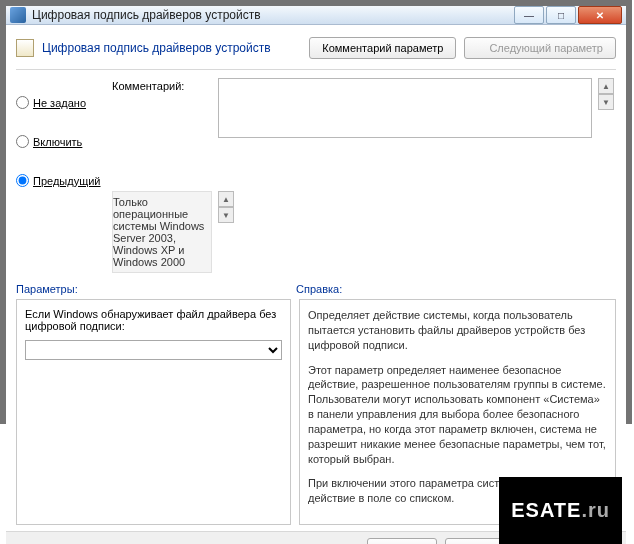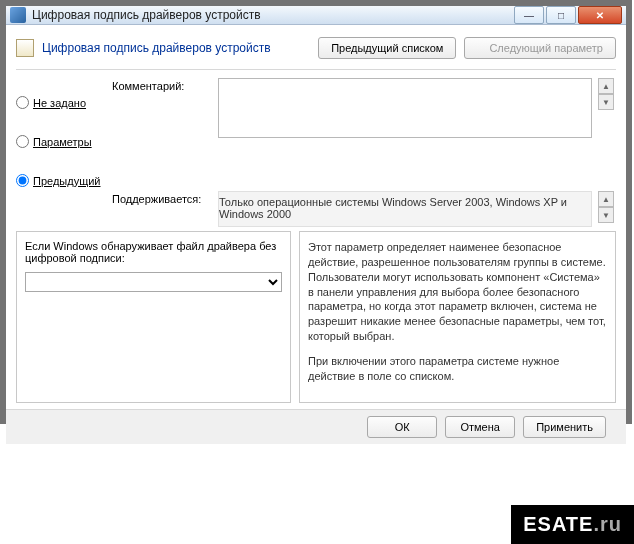--- a/index.html
+++ b/index.html
@@ -150,24 +150,24 @@
 .footer {
   border-top:1px solid #d8d8d8;
   padding:6px 20px;
   display:flex;
   justify-content:flex-end;
   gap:8px;
   background:#f0f0f0;
 }
 .watermark {
   position:absolute;
-  right:0;bottom:0;
+  right:12px;bottom:0;
   background:#000;color:#fff;
   font-weight:bold;font-size:20px;
-  padding:8px 12px;
+  padding:22px 12px;
   letter-spacing:1px;
 }
 .watermark .ru { color:#aaa; }
 </style>
 </head>
 <body>
 
 <div class="window">
   <div class="titlebar">
     <div class="titlebar-icon"></div>
@@ -178,66 +178,70 @@
       <div class="win-btn close">✕</div>
     </div>
   </div>
 
   <div class="content">
 
     <div class="header-row">
       <div class="header-icon"></div>
       <div class="header-title">Цифровая подпись драйверов устройств</div>
       <div class="nav-btns">
-        <button class="btn">Предыдущий списком</button>
+        <button class="btn">Комментарий параметр</button>
         <button class="btn disabled">Следующий параметр</button>
       </div>
     </div>
 
     <div class="top-grid">
       <div class="radio-col">
         <div class="radio-item">
           <input type="radio" name="st" style="">
           <label>Не задано</label>
         </div>
         <div class="radio-item">
           <input type="radio" name="st" style="">
-          <label>Параметры</label>
+          <label>Включить</label>
         </div>
         <div class="radio-item">
           <input type="radio" name="st" checked="" style="">
           <label>Предыдущий</label>
         </div>
       </div>
 
       <div class="label-col">Комментарий:</div>
       <textarea class="comment-box" style=""></textarea>
       <div class="scroll-stub">
         <div class="scroll-btn">▲</div>
         <div class="scroll-btn">▼</div>
       </div>
 
       <div></div>
-      <div class="label-col">Поддерживается:</div>
       <div class="support-box">Только операционные системы Windows Server 2003, Windows XP и Windows 2000</div>
       <div class="scroll-stub">
         <div class="scroll-btn">▲</div>
         <div class="scroll-btn">▼</div>
       </div>
     </div>
 
+    <div class="section-labels">
+      <div class="lbl params">Параметры:</div>
+      <div class="lbl">Справка:</div>
+    </div>
 
     <div class="panels">
       <div class="panel params">
         <div class="param-text">Если Windows обнаруживает файл драйвера без цифровой подписи:</div>
         <select class="combo">
           <option></option>
         </select>
       </div>
       <div class="panel help">
+        <p>Определяет действие системы, когда пользователь пытается установить файлы драйверов устройств без цифровой подписи.</p>
         <p>Этот параметр определяет наименее безопасное действие, разрешенное пользователям группы в системе. Пользователи могут использовать компонент «Система» в панели управления для выбора более безопасного параметра, но когда этот параметр включен, система не разрешит никакие менее безопасные параметры, чем тот, который выбран.</p>
         <p>При включении этого параметра системе нужное действие в поле со списком.</p>
       </div>
     </div>
 
   </div>
 
   <div class="footer">
     <button class="btn">ОК</button>
     <button class="btn">Отмена</button>

